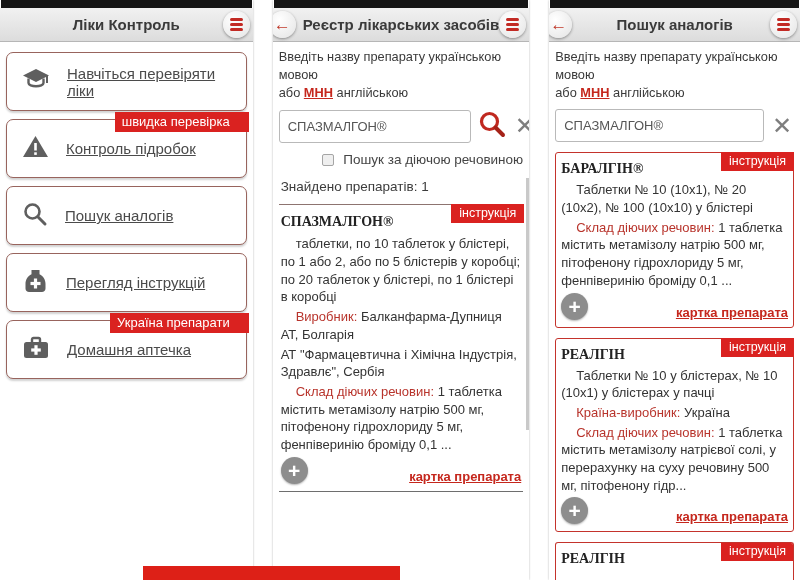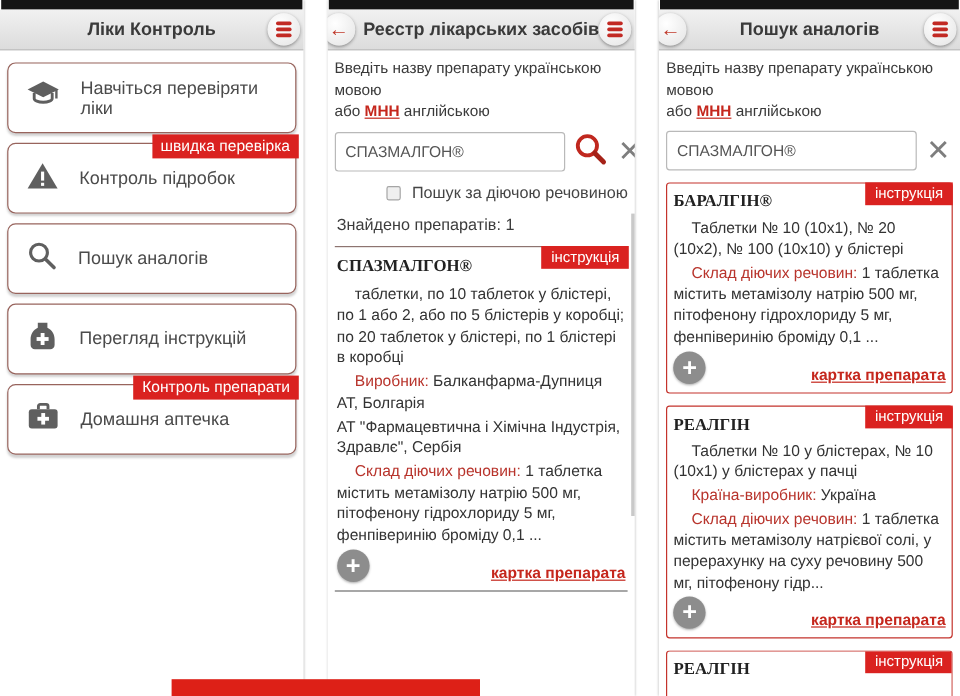--- a/index.html
+++ b/index.html
@@ -31,25 +31,25 @@
   .back-btn { left: -4px; color: #c0392b; font-size: 17px; font-weight: bold; line-height: 1; }
 
   
   .menu { padding: 10px 6px 0 6px; display: flex; flex-direction: column; gap: 8px; }
   .menu-item {
     position: relative; height: 59px; background: #fff;
     border: 1px solid #98645d; border-radius: 7px;
     box-shadow: 0 2px 2px rgba(0,0,0,.18);
     display: flex; align-items: center; gap: 17px; padding: 0 10px 0 15px;
   }
-  .menu-item .mi-label { font-size: 15px; color: #4b4b4b; }
+  .menu-item .mi-label { font-size: 15px; color: #4b4b4b; text-decoration: underline; }
   .menu-item svg { flex: 0 0 auto; }
   .badge {
     position: absolute; top: -8px; right: -3px; background: #da2220; color: #fff;
-    font-size: 13px; padding: 2px 7px 3px 7px; white-space: nowrap; z-index: 3;
+    font-size: 13px; padding: 2px 19px 3px 7px; white-space: nowrap; z-index: 3;
   }
   .badge:empty { display: none; }
 
   
   .body { padding: 3px 6px 0 6px; }
   .hint { font-size: 12.8px; color: #3a3a3a; line-height: 1.42; margin: 3px 0 7px 0; }
   .hint .mnn { color: #c5271d; font-weight: bold; text-decoration: underline; }
   .search-row { display: flex; align-items: center; gap: 6px; margin-bottom: 6px; }
   .search-input {
     height: 33px; border: 1px solid #b9b9b9; border-radius: 3px; background: #fff;
@@ -166,21 +166,21 @@
       <div class="menu-item">
         <span>
           <svg width="28" height="26" viewBox="0 0 28 26">
               <path d="M10 7V4.5C10 3.7 10.7 3 11.5 3h5c.8 0 1.5.7 1.5 1.5V7" fill="none" stroke="#5f5f5f" stroke-width="2.4"></path>
               <rect class="ic" x="2" y="7" width="24" height="16" rx="2.5"></rect>
               <rect x="12.4" y="10.2" width="3.2" height="9.6" fill="#fff"></rect>
               <rect x="9.2" y="13.4" width="9.6" height="3.2" fill="#fff"></rect>
             </svg>
         </span>
         <span class="mi-label">Домашня аптечка</span>
-        <span class="badge">Контроль препарати</span>
+        <span class="badge">Україна препарати</span>
       </div>
 
     </div>
   </div>
 
   <div class="panel panel-mid">
     <div class="topbar"></div>
     <div class="header">
       <span class="circle-btn back-btn">←</span>
       <span class="header-title">Реєстр лікарських засобів</span>

